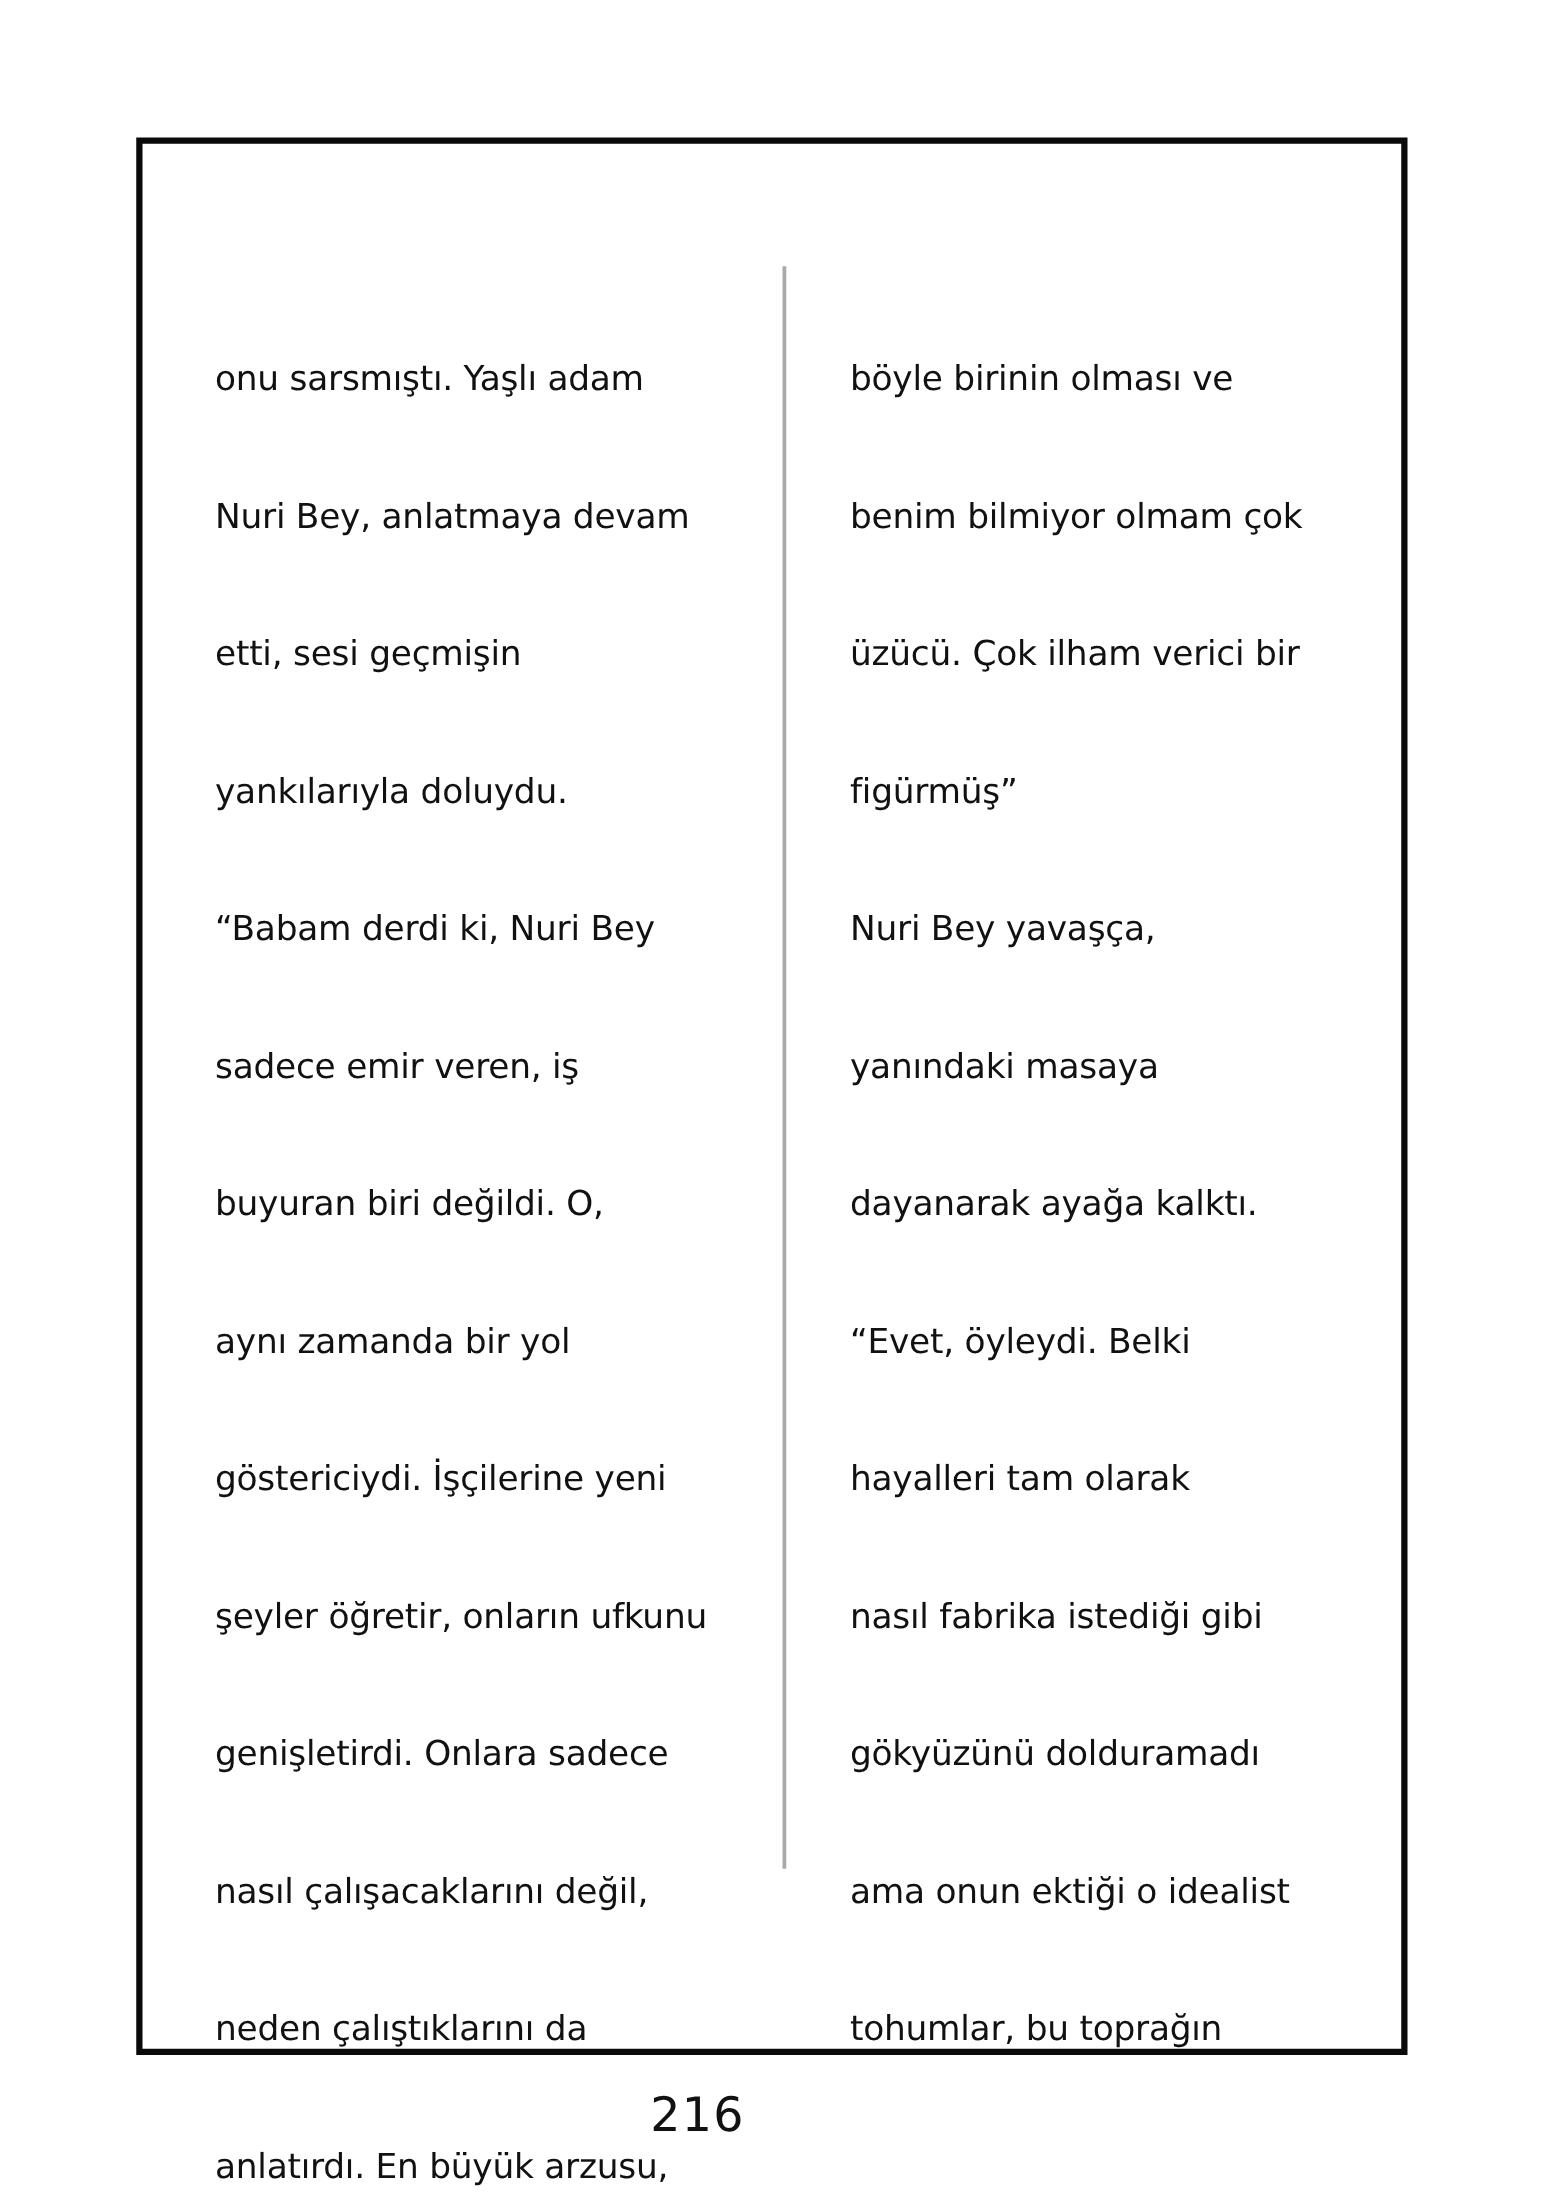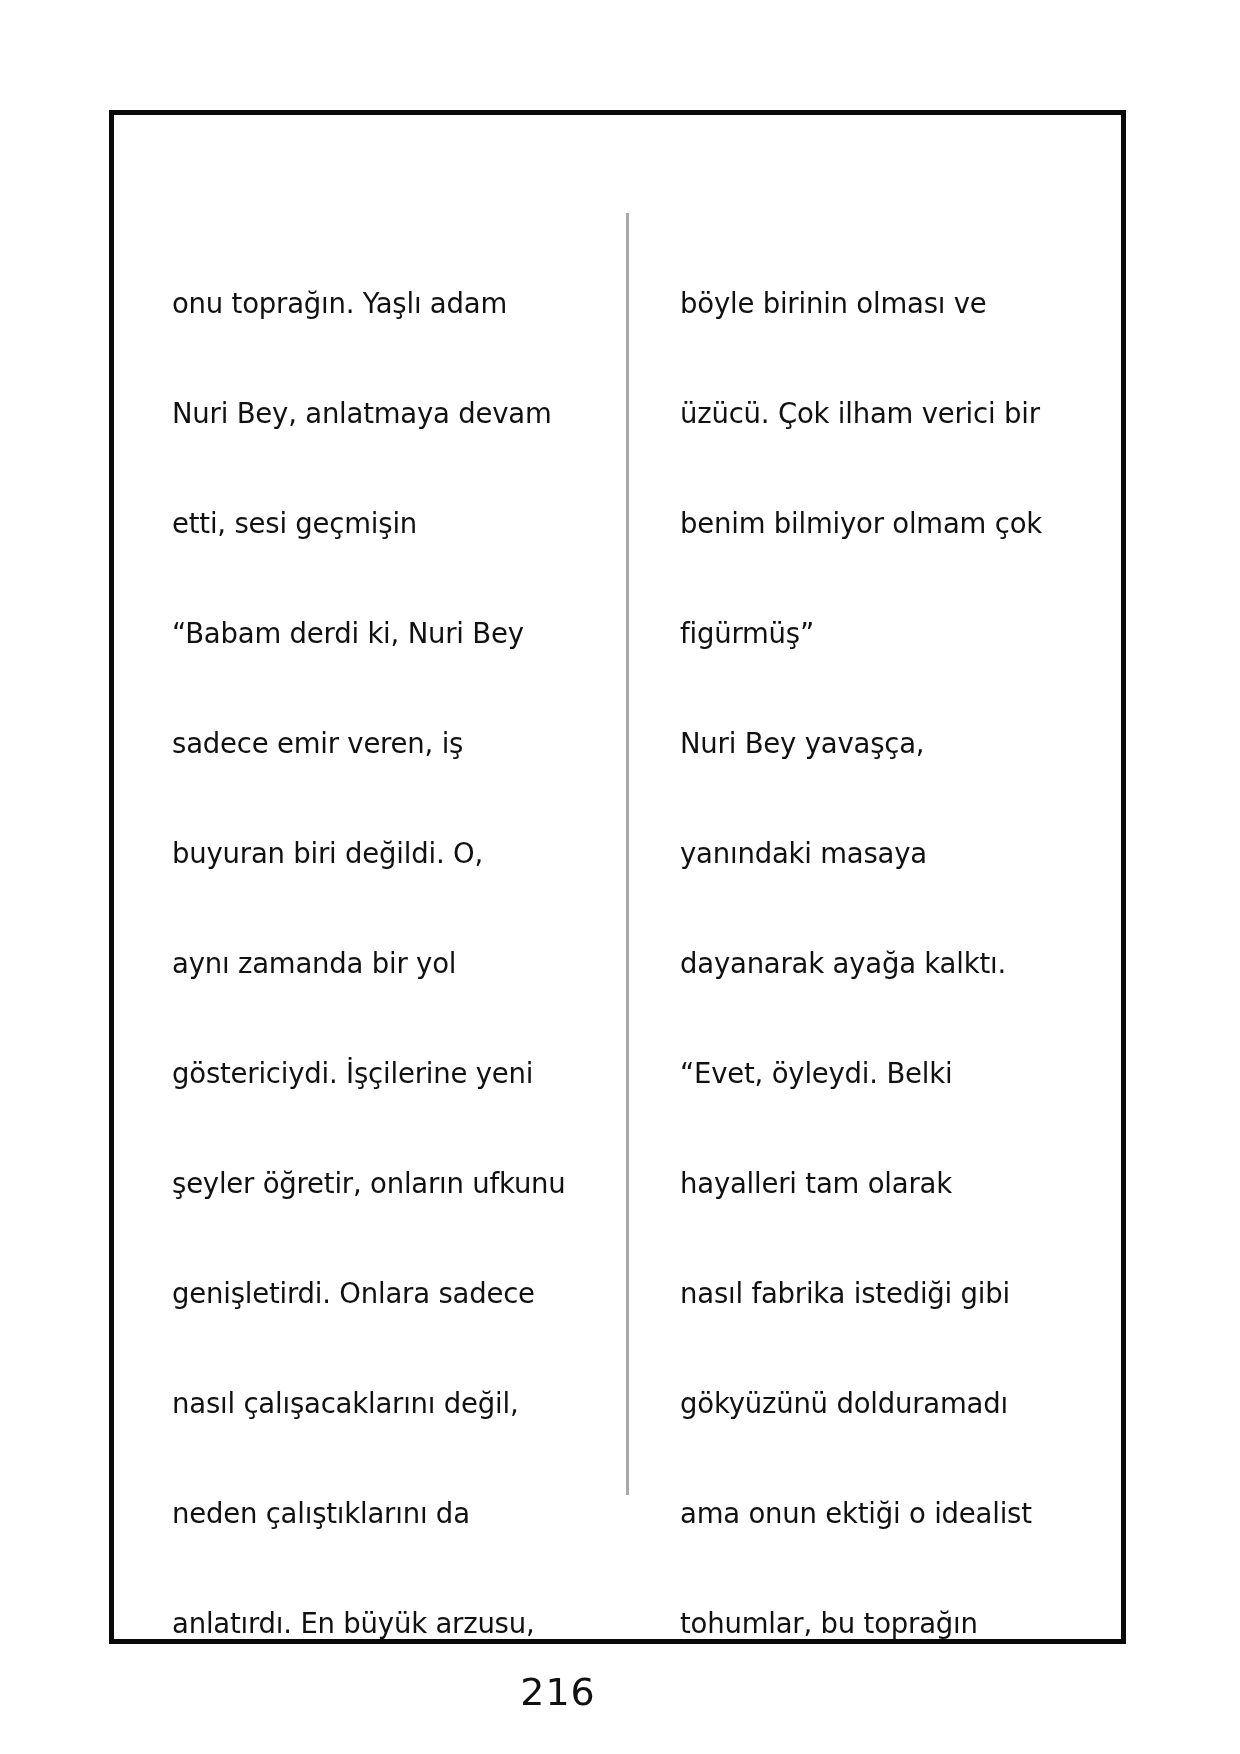--- a/index.html
+++ b/index.html
@@ -50,23 +50,24 @@
       letter-spacing: 1px;
       color: #111111;
     }
   </style>
 </head>
 <body>
 
 <div class="page-frame"></div>
 
 <div class="column column-left">
-  <span class="line">onu toprağın. Yaşlı adam</span>
+  <span class="line">onu sarsmıştı. Yaşlı adam</span>
   <span class="line">Nuri Bey, anlatmaya devam</span>
   <span class="line">etti, sesi geçmişin</span>
+  <span class="line">yankılarıyla doluydu.</span>
   <span class="line">“Babam derdi ki, Nuri Bey</span>
   <span class="line">sadece emir veren, iş</span>
   <span class="line">buyuran biri değildi. O,</span>
   <span class="line">aynı zamanda bir yol</span>
   <span class="line">göstericiydi. İşçilerine yeni</span>
   <span class="line">şeyler öğretir, onların ufkunu</span>
   <span class="line">genişletirdi. Onlara sadece</span>
   <span class="line">nasıl çalışacaklarını değil,</span>
   <span class="line">neden çalıştıklarını da</span>
   <span class="line">anlatırdı. En büyük arzusu,</span>
@@ -89,22 +90,22 @@
   
   
   
   
 </div>
 
 <div class="column-divider"></div>
 
 <div class="column column-right">
   <span class="line">böyle birinin olması ve</span>
+  <span class="line">benim bilmiyor olmam çok</span>
   <span class="line">üzücü. Çok ilham verici bir</span>
-  <span class="line">benim bilmiyor olmam çok</span>
   <span class="line">figürmüş”</span>
   <span class="line">Nuri Bey yavaşça,</span>
   <span class="line">yanındaki masaya</span>
   <span class="line">dayanarak ayağa kalktı.</span>
   <span class="line">“Evet, öyleydi. Belki</span>
   <span class="line">hayalleri tam olarak</span>
   <span class="line">nasıl fabrika istediği gibi</span>
   <span class="line">gökyüzünü dolduramadı</span>
   <span class="line">ama onun ektiği o idealist</span>
   <span class="line">tohumlar, bu toprağın</span>

